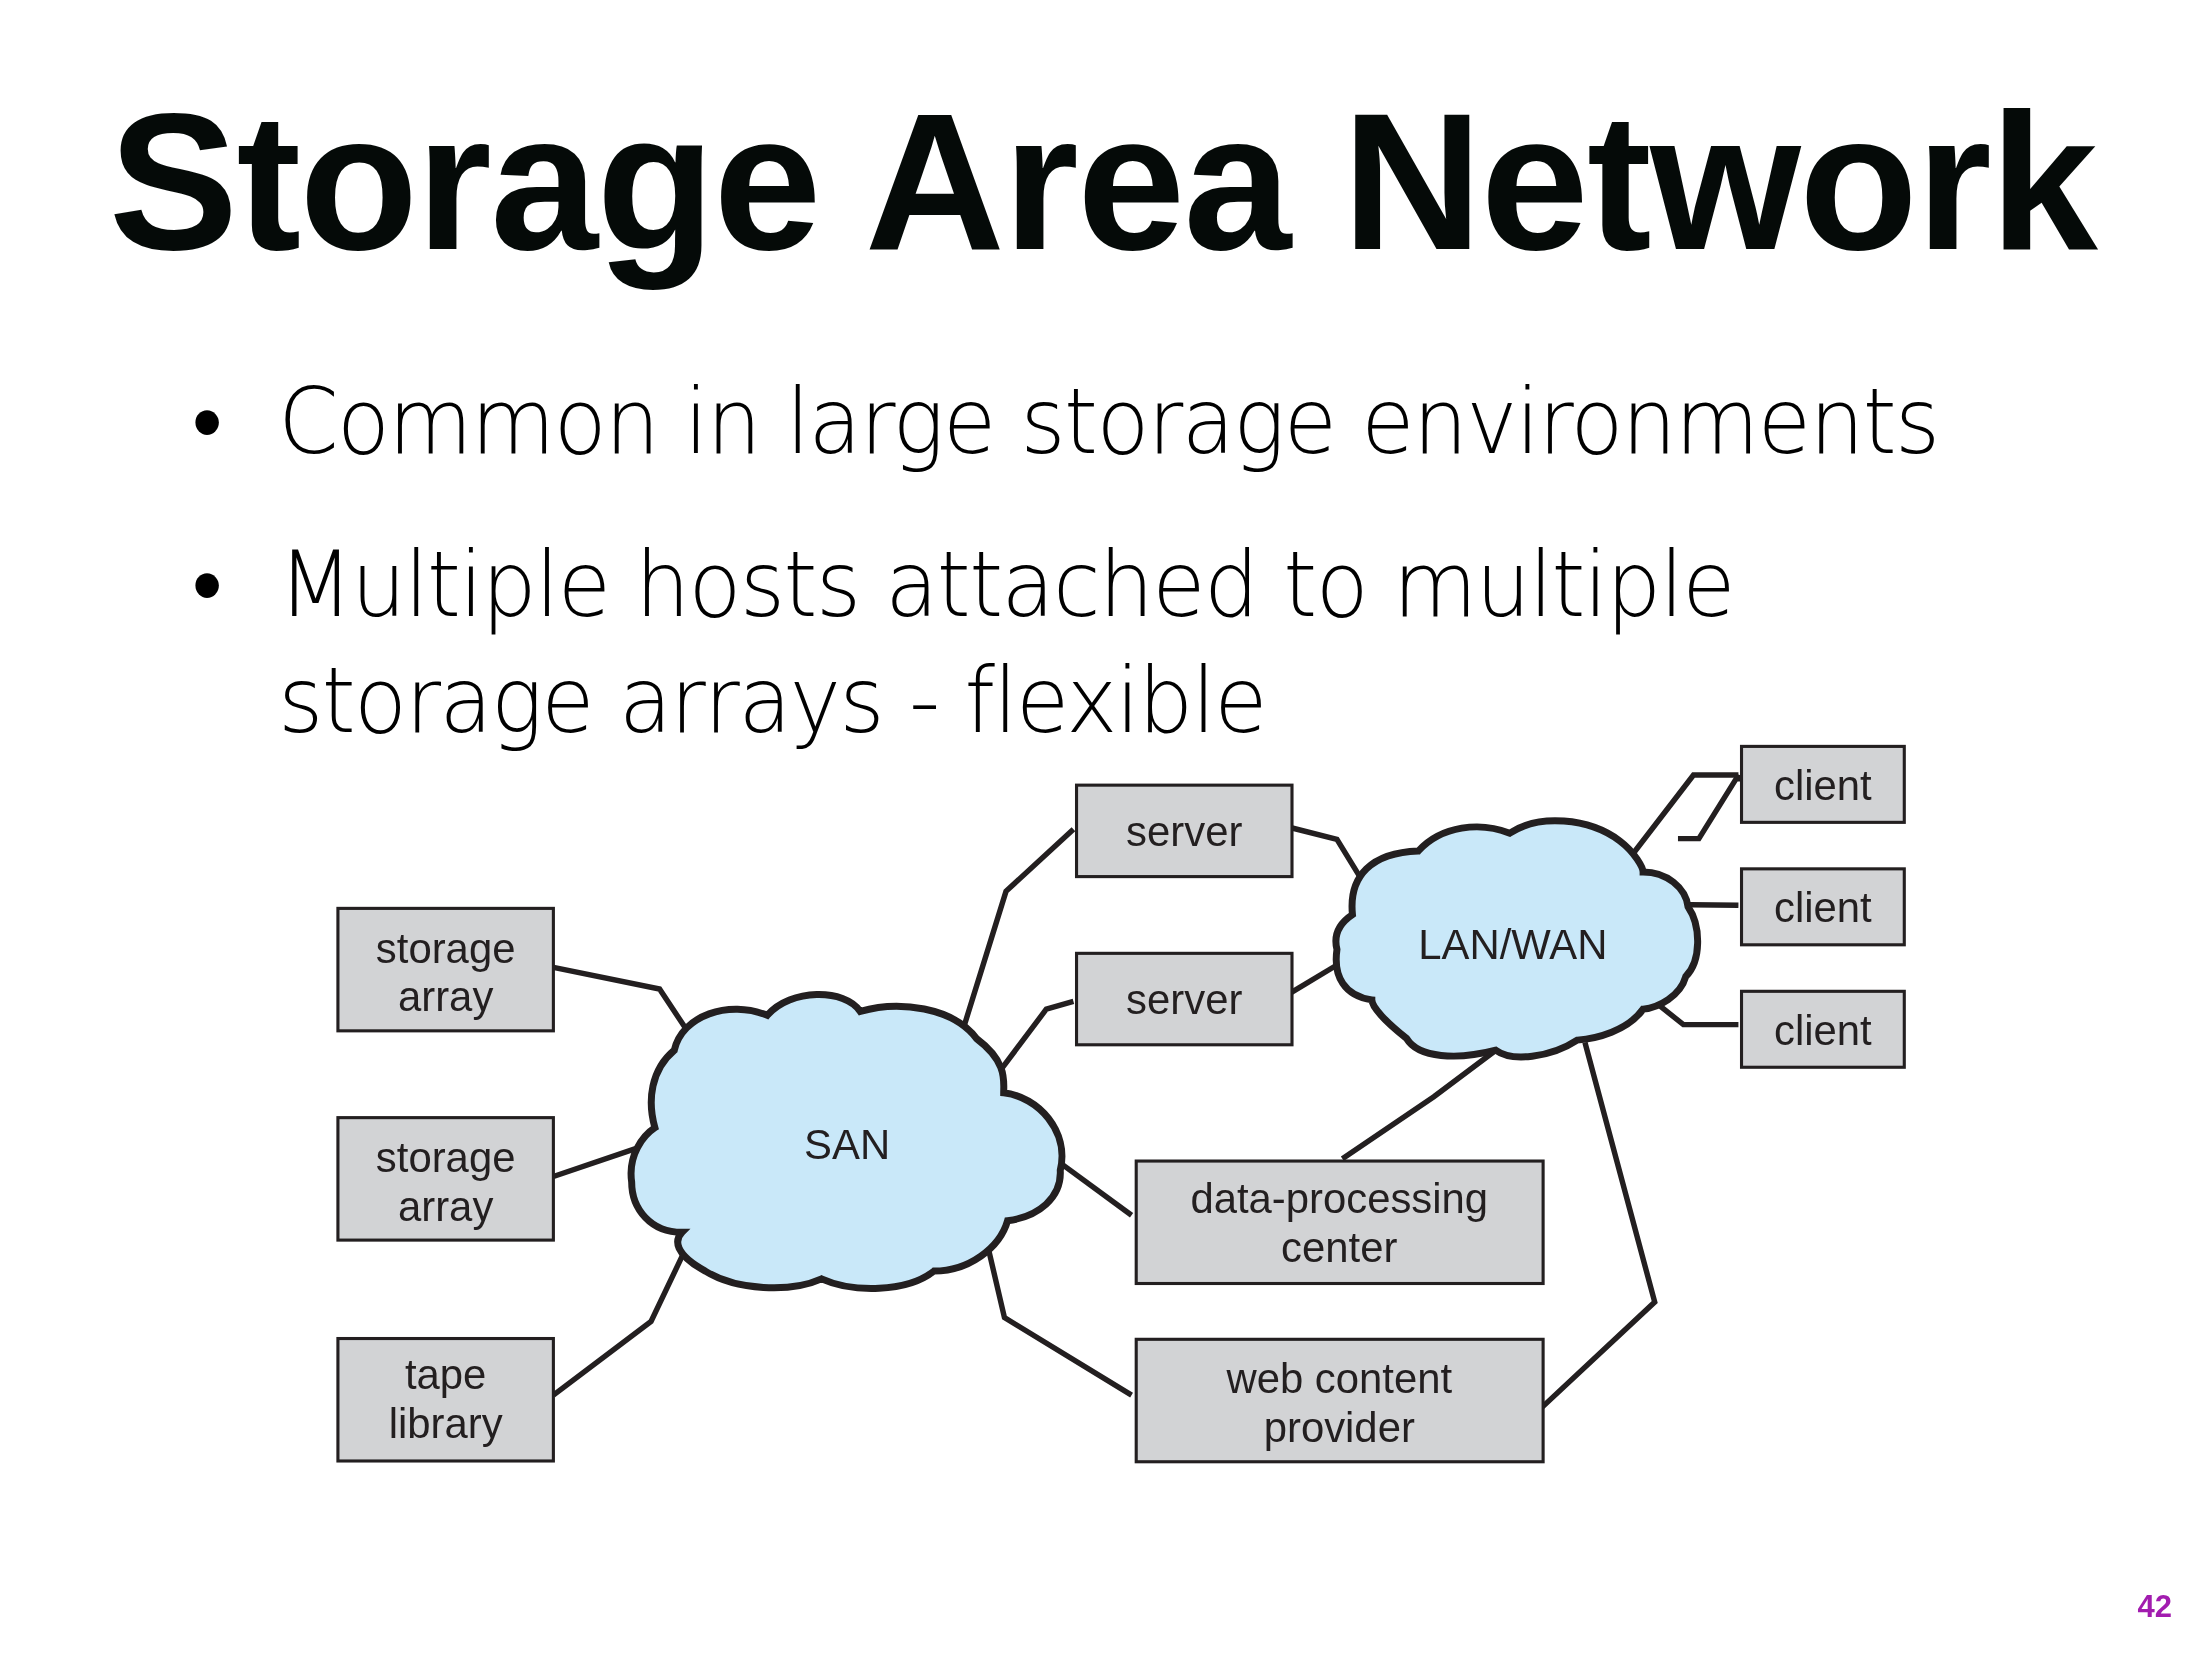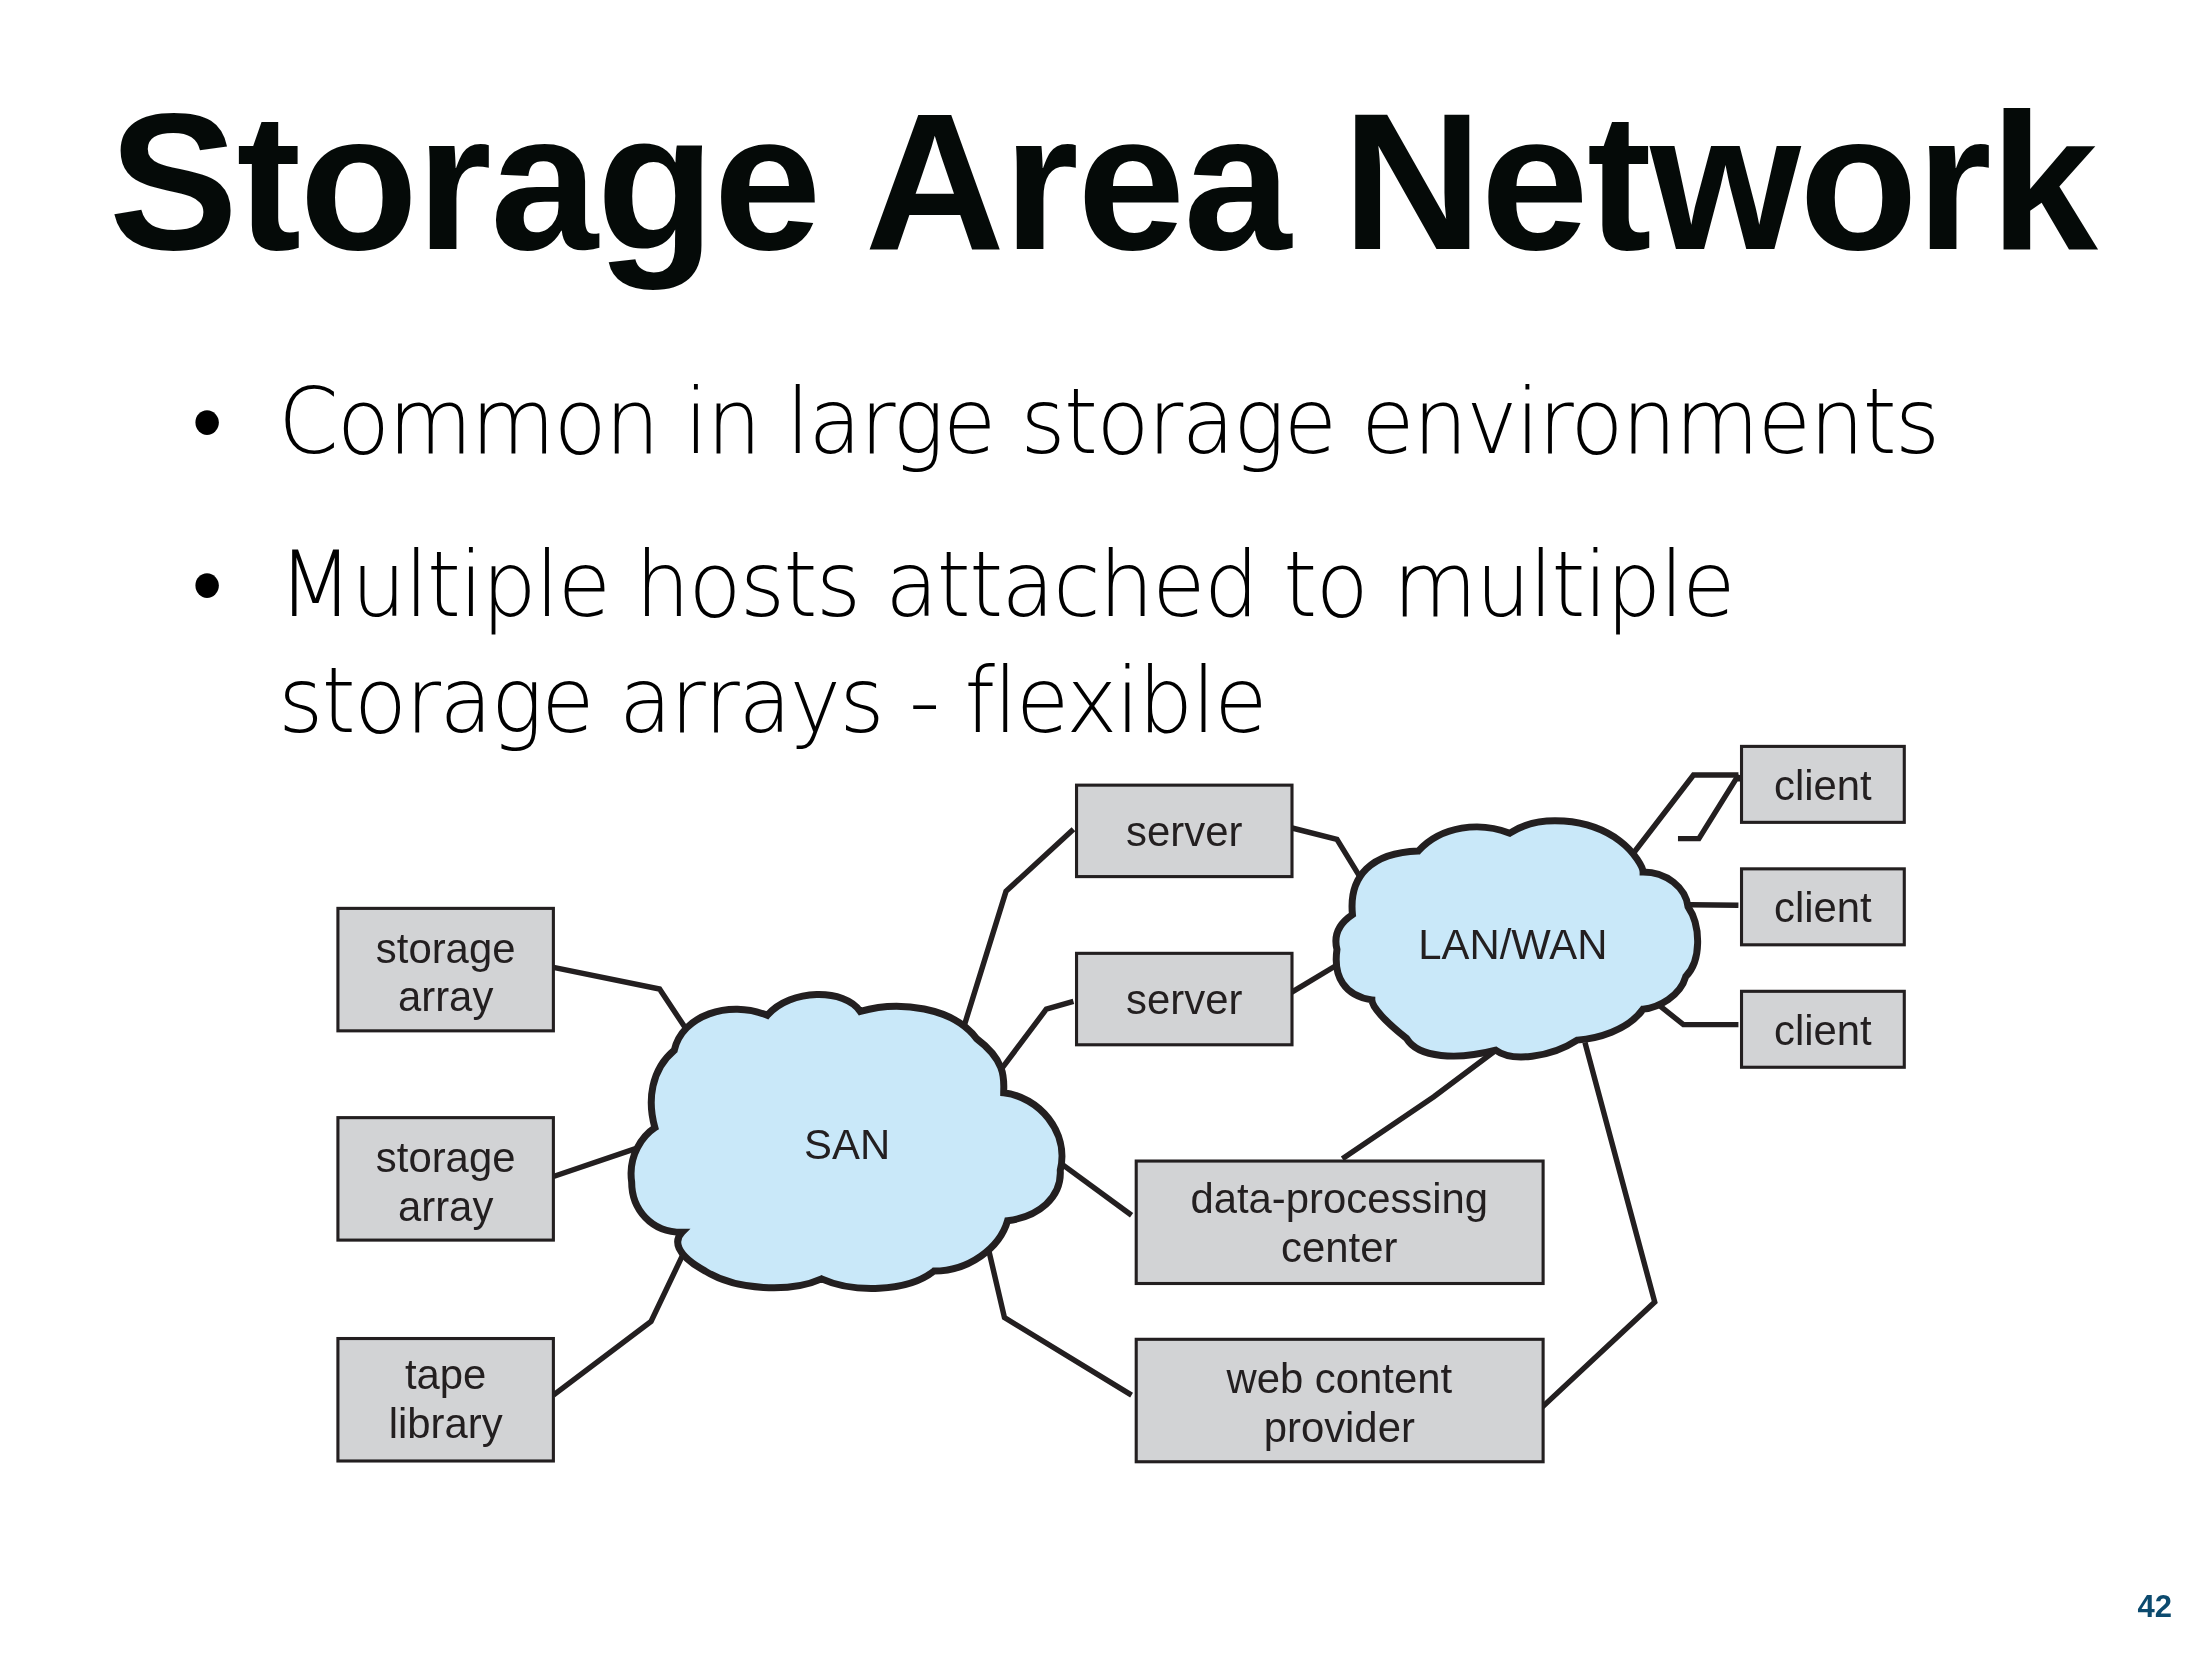--- a/index.html
+++ b/index.html
@@ -6,21 +6,21 @@
   body { width:2205px; height:1654px; position:relative; overflow:hidden; font-family:"DejaVu Sans", sans-serif; }
   .title { position:absolute; left:0; width:2205px; top:85px; text-align:center; font-family:Liberation Sans, sans-serif; font-weight:bold; font-size:194px; color:#050a08; letter-spacing:-1.6px; line-height:1; }
   .bullets { position:absolute; left:186px; top:364px; width:1938px; }
   .bullet { position:relative; padding-left:97px; font-family:"DejaVu Sans", sans-serif; font-size:91px; line-height:116px; color:#000; margin-bottom:47px; font-weight:300; letter-spacing:-1.6px; transform:scaleX(0.95); transform-origin:left; }
   .bullet .dot { position:absolute; left:6.2px; top:0; }
   svg.diagram { position:absolute; left:0; top:0; }
   .box { fill:#d2d3d5; stroke:#231f20; stroke-width:4; }
   .wire { fill:none; stroke:#231f20; stroke-width:7; stroke-linejoin:miter; }
   .cloud { fill:#c9e8f9; stroke:#231f20; stroke-width:9; }
   .lbl { font-family:"Liberation Sans", sans-serif; font-size:54px; fill:#231f20; text-anchor:middle; }
-  .pagenum { position:absolute; right:33px; top:1589px; font-family:"Liberation Sans", sans-serif; font-weight:bold; font-size:31px; color:#0c4a6e; }
+  .pagenum { position:absolute; right:33px; top:1589px; font-family:"Liberation Sans", sans-serif; font-weight:bold; font-size:31px; color:#a21caf; }
 </style>
 </head>
 <body>
 
 <div class="title">Storage Area Network</div>
 
 <div class="bullets">
   <div class="bullet">
     <span class="dot">•</span>
     <span>Common in large storage environments</span>

